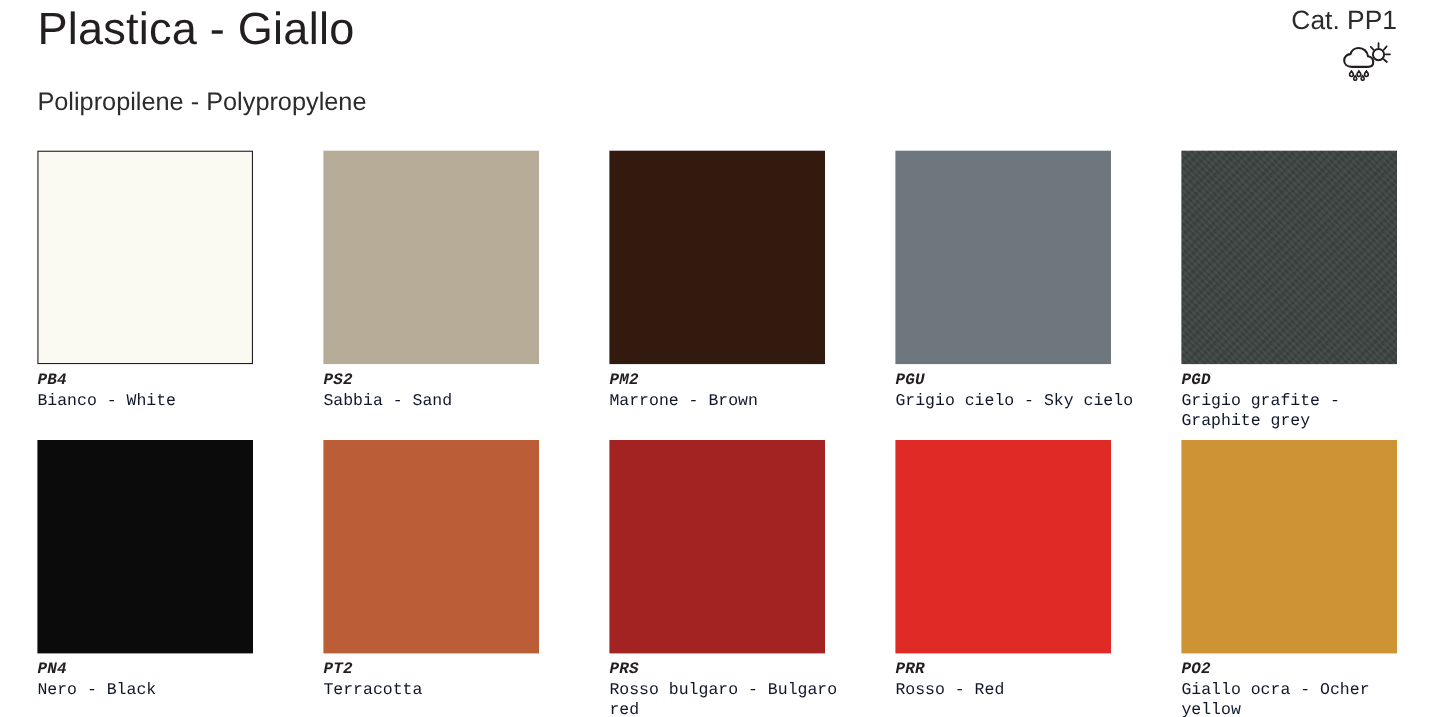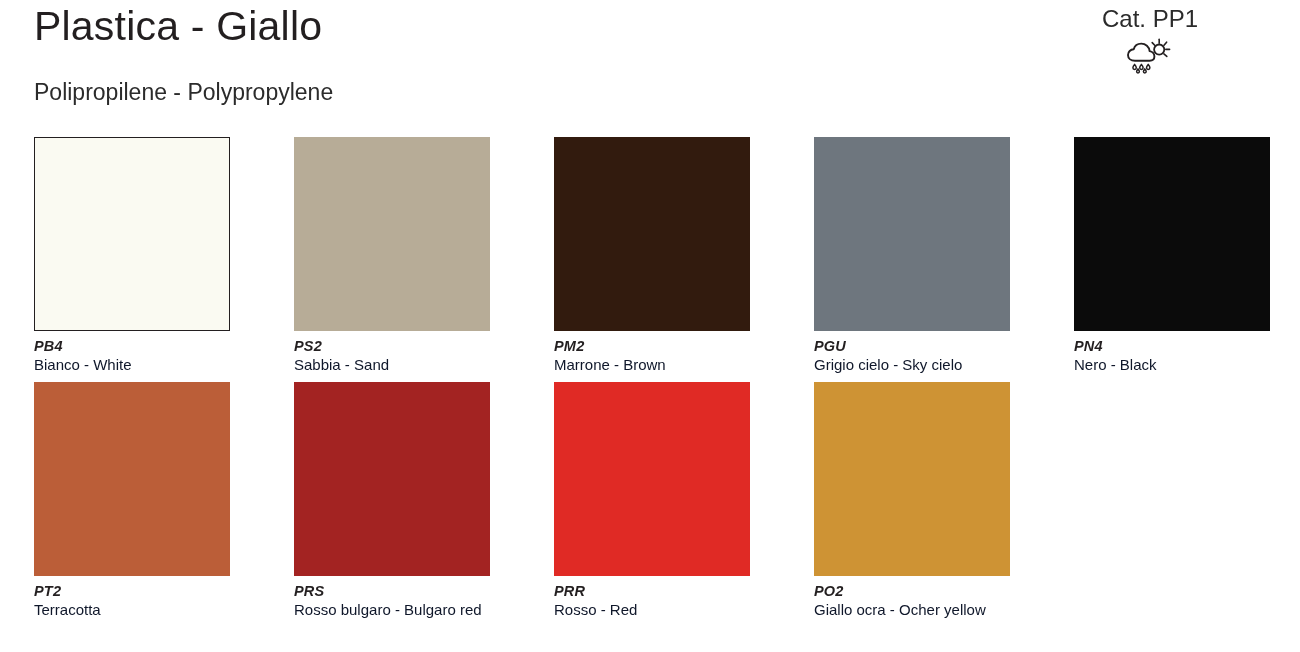--- a/index.html
+++ b/index.html
@@ -46,21 +46,21 @@
     font-weight: 400;
     line-height: 30px;
     margin: 27px 0 0 0;
     color: #2b2b2b;
   }
 
   .header-right {
     position: absolute;
     top: 4px;
     right: 30px;
-    text-align: center;
+    text-align: right;
     width: 240px;
   }
   .cat-label {
     font-size: 24px;
     line-height: 30px;
     color: #2b2b2b;
     display: block;
   }
   .weather-icon {
     display: inline-block;
@@ -75,20 +75,21 @@
     top: 137px;
     left: 34px;
     width: 1236px;
     display: grid;
     grid-template-columns: repeat(5, 196px);
     grid-column-gap: 64px;
     grid-row-gap: 8px;
   }
   .swatch-cell {
     width: 224px;
+    font-family: Liberation Mono, monospace;
   }
   .swatch-chip {
     width: 196px;
     height: 194px;
     display: block;
   }
   .swatch-chip.bordered {
     border: 1px solid #231f20;
   }
   .swatch-chip.textured {
@@ -168,20 +169,25 @@
       <div class="swatch-code">PM2</div>
       <div class="swatch-name">Marrone - Brown</div>
     </div>
 
     <div class="swatch-cell">
       <span class="swatch-chip" style="background-color: rgb(110, 118, 126);"></span>
       <div class="swatch-code">PGU</div>
       <div class="swatch-name">Grigio cielo - Sky cielo</div>
     </div>
 
+    <div class="swatch-cell">
+      <span class="swatch-chip textured" style="background-color: rgb(59, 66, 63);"></span>
+      <div class="swatch-code">PGD</div>
+      <div class="swatch-name">Grigio grafite - Graphite grey</div>
+    </div>
 
     <div class="swatch-cell">
       <span class="swatch-chip" style="background-color: rgb(11, 11, 11);"></span>
       <div class="swatch-code">PN4</div>
       <div class="swatch-name">Nero - Black</div>
     </div>
 
     <div class="swatch-cell">
       <span class="swatch-chip" style="background-color: rgb(187, 94, 56);"></span>
       <div class="swatch-code">PT2</div>

